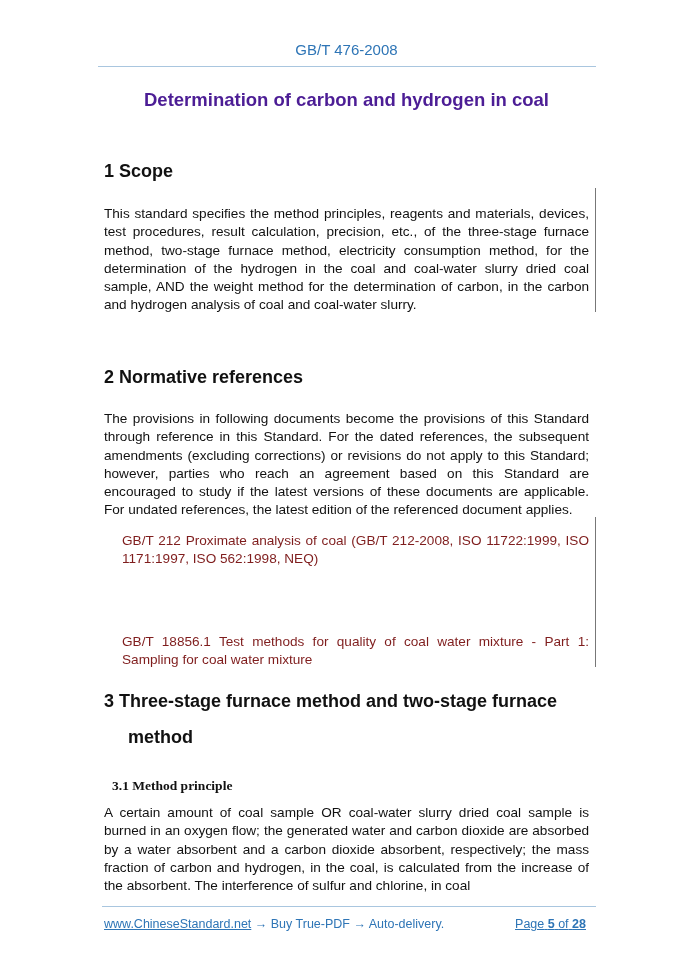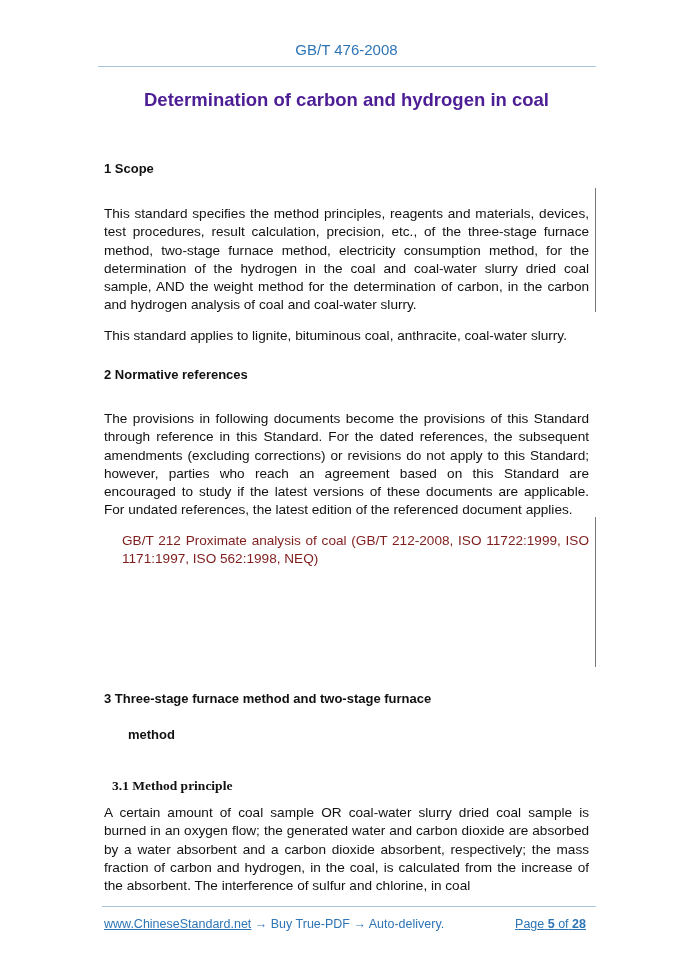--- a/index.html
+++ b/index.html
@@ -4,21 +4,21 @@
   <style>
     html, body { margin: 0; padding: 0; background: #ffffff; }
     body { width: 693px; height: 980px; position: relative; overflow: hidden;
            font-family: "Liberation Sans", sans-serif; color: #111; }
     .page { position: absolute; left: 0; top: 0; width: 693px; height: 980px; }
     .hdr-code { position: absolute; top: 41px; left: 0; width: 693px; text-align: center;
                 font-size: 15px; color: #2e75b6; }
     .hdr-line { position: absolute; top: 66px; left: 98px; width: 498px; height: 1px; background: #a9c6df; }
     .doc-title { position: absolute; top: 89px; left: 0; width: 693px; text-align: center;
                  font-size: 18.5px; font-weight: bold; color: #4c1d95; }
-    .h1 { position: absolute; left: 104px; font-size: 13px; font-weight: bold; color: #111; margin: 0; }
+    .h1 { position: absolute; left: 104px; font-size: 18px; font-weight: bold; color: #111; margin: 0; }
     .h2 { position: absolute; left: 104px; font-size: 13.5px; font-weight: bold; color: #111; margin: 8px; font-family: Liberation Serif, serif; }
     .para { position: absolute; left: 104px; width: 485px; font-size: 13.6px; line-height: 18.3px;
             text-align: justify; color: #111; margin: 0; }
     .ref { position: absolute; left: 122px; width: 467px; font-size: 13.6px; line-height: 18.3px;
            text-align: justify; color: #7f1d1d; margin: 0; }
     .change-bar { position: absolute; left: 595px; width: 1px; background: #777; }
     .ftr-line { position: absolute; top: 906px; left: 102px; width: 494px; height: 1px; background: #a9c6df; }
     .ftr { position: absolute; top: 917px; left: 104px; width: 482px; font-size: 12.5px; color: #2e75b6; }
     .ftr a { color: #2e75b6; text-decoration: underline; }
     .ftr .pg { position: absolute; right: 0; top: 0; text-decoration: underline; }
@@ -29,26 +29,26 @@
 
 <div class="page">
 
   <div class="hdr-code">GB/T 476-2008</div>
   <div class="hdr-line"></div>
 
   <div class="doc-title">Determination of carbon and hydrogen in coal</div>
 
   <h2 class="h1" style="top:161px;">1 Scope</h2>
   <p class="para" style="top:205px;">This standard specifies the method principles, reagents and materials, devices, test procedures, result calculation, precision, etc., of the three-stage furnace method, two-stage furnace method, electricity consumption method, for the determination of the hydrogen in the coal and coal-water slurry dried coal sample, AND the weight method for the determination of carbon, in the carbon and hydrogen analysis of coal and coal-water slurry.</p>
-  <p class="para" style="top:327px;">This standard applies to lignite, bituminous coal, anthracite, coal-water slurry.</p>
   <div class="change-bar" style="top:188px; height:124px;"></div>
 
   <h2 class="h1" style="top:367px;">2 Normative references</h2>
   <p class="para" style="top:410px;">The provisions in following documents become the provisions of this Standard through reference in this Standard. For the dated references, the subsequent amendments (excluding corrections) or revisions do not apply to this Standard; however, parties who reach an agreement based on this Standard are encouraged to study if the latest versions of these documents are applicable. For undated references, the latest edition of the referenced document applies.</p>
   <p class="ref" style="top:532px;">GB/T 212 Proximate analysis of coal (GB/T 212-2008, ISO 11722:1999, ISO 1171:1997, ISO 562:1998, NEQ)</p>
+  <p class="ref" style="top:633px;">GB/T 18856.1 Test methods for quality of coal water mixture - Part 1: Sampling for coal water mixture</p>
   <div class="change-bar" style="top:517px; height:150px;"></div>
 
   <h2 class="h1" style="top:691px;">3 Three-stage furnace method and two-stage furnace</h2>
   <h2 class="h1" style="top:727px;margin-left:24px;">method</h2>
   <h3 class="h2" style="top:770px;">3.1 Method principle</h3>
   <p class="para" style="top:804px; height:91px; overflow:hidden;">A certain amount of coal sample OR coal-water slurry dried coal sample is burned in an oxygen flow; the generated water and carbon dioxide are absorbed by a water absorbent and a carbon dioxide absorbent, respectively; the mass fraction of carbon and hydrogen, in the coal, is calculated from the increase of the absorbent. The interference of sulfur and chlorine, in coal</p>
 
   <div class="ftr-line"></div>
   <div class="ftr">
     <a>www.ChineseStandard.net</a><span> → Buy True-PDF → Auto-delivery.</span>

